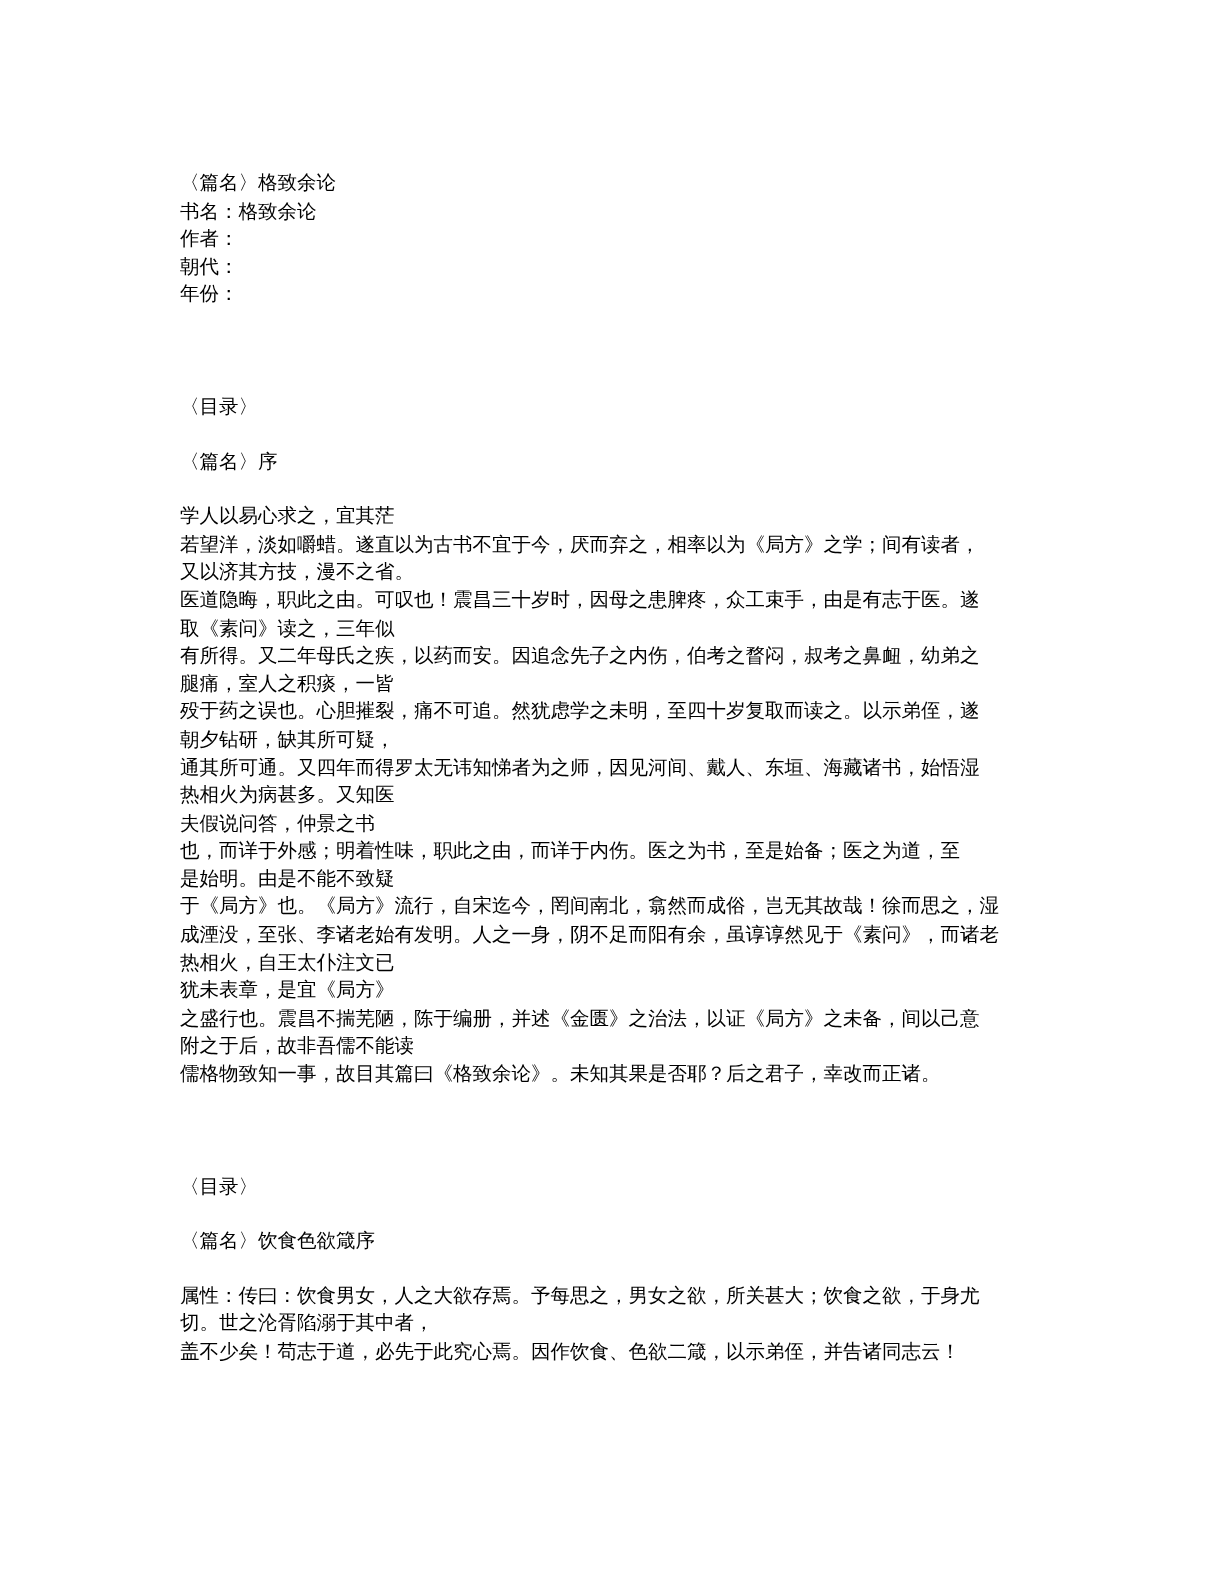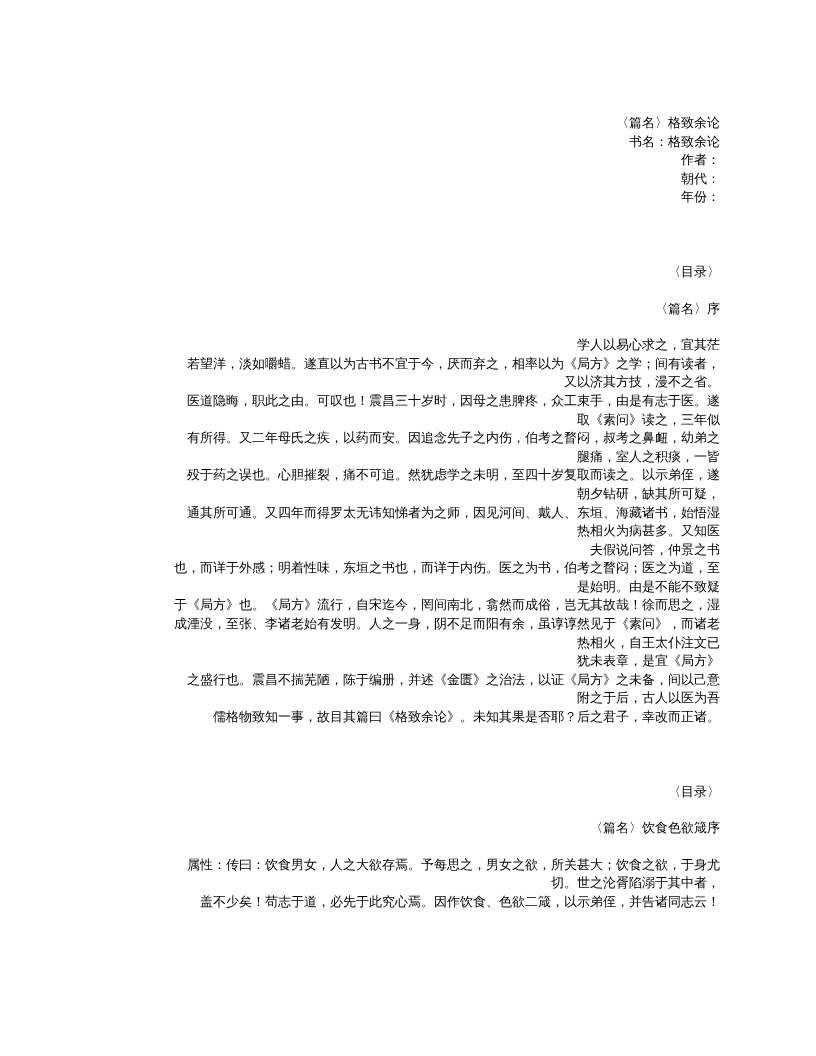--- a/index.html
+++ b/index.html
@@ -1,19 +1,19 @@
 <!DOCTYPE html>
 <html><head>
 <meta charset="utf-8">
 <style>
   html, body { margin: 0; padding: 0; background: #ffffff; }
   body { width: 816px; height: 1056px; position: relative; overflow: hidden;
          font-family: "DejaVu Serif", "Liberation Serif", serif; color: #000; }
   .page { position: absolute; left: 120px; top: 114px; width: 600px; font-size: 13px; line-height: 18.6px; }
-  .line { white-space: nowrap; margin: 0; text-align: right; }
+  .line { white-space: nowrap; margin: 0; }
   .gap-big { height: 56px; }
   .gap-med { height: 18px; }
 </style>
 </head>
 <body>
 
 <div class="page">
   <div>
     <p class="line">〈篇名〉格致余论</p>
     <p class="line">书名：格致余论</p>
@@ -35,28 +35,28 @@
       <p class="line">又以济其方技，漫不之省。</p>
       <p class="line">医道隐晦，职此之由。可叹也！震昌三十岁时，因母之患脾疼，众工束手，由是有志于医。遂</p>
       <p class="line">取《素问》读之，三年似</p>
       <p class="line">有所得。又二年母氏之疾，以药而安。因追念先子之内伤，伯考之瞀闷，叔考之鼻衄，幼弟之</p>
       <p class="line">腿痛，室人之积痰，一皆</p>
       <p class="line">殁于药之误也。心胆摧裂，痛不可追。然犹虑学之未明，至四十岁复取而读之。以示弟侄，遂</p>
       <p class="line">朝夕钻研，缺其所可疑，</p>
       <p class="line">通其所可通。又四年而得罗太无讳知悌者为之师，因见河间、戴人、东垣、海藏诸书，始悟湿</p>
       <p class="line">热相火为病甚多。又知医</p>
       <p class="line">夫假说问答，仲景之书</p>
-      <p class="line">也，而详于外感；明着性味，东垣之书也，而详于内伤。医之为书，伯考之瞀闷；医之为道，至</p>
+      <p class="line">也，而详于外感；明着性味，职此之由，而详于内伤。医之为书，至是始备；医之为道，至</p>
       <p class="line">是始明。由是不能不致疑</p>
       <p class="line">于《局方》也。《局方》流行，自宋迄今，罔间南北，翕然而成俗，岂无其故哉！徐而思之，湿</p>
       <p class="line">成湮没，至张、李诸老始有发明。人之一身，阴不足而阳有余，虽谆谆然见于《素问》，而诸老</p>
       <p class="line">热相火，自王太仆注文已</p>
       <p class="line">犹未表章，是宜《局方》</p>
       <p class="line">之盛行也。震昌不揣芜陋，陈于编册，并述《金匮》之治法，以证《局方》之未备，间以己意</p>
-      <p class="line">附之于后，古人以医为吾</p>
+      <p class="line">附之于后，故非吾儒不能读</p>
       <p class="line">儒格物致知一事，故目其篇曰《格致余论》。未知其果是否耶？后之君子，幸改而正诸。</p>
     </div>
   </div>
 
   <div style="height:56px"></div>
 
   <div>
     <p class="line">〈目录〉</p>
     <div class="gap-med"></div>
     <p class="line">〈篇名〉饮食色欲箴序</p>

